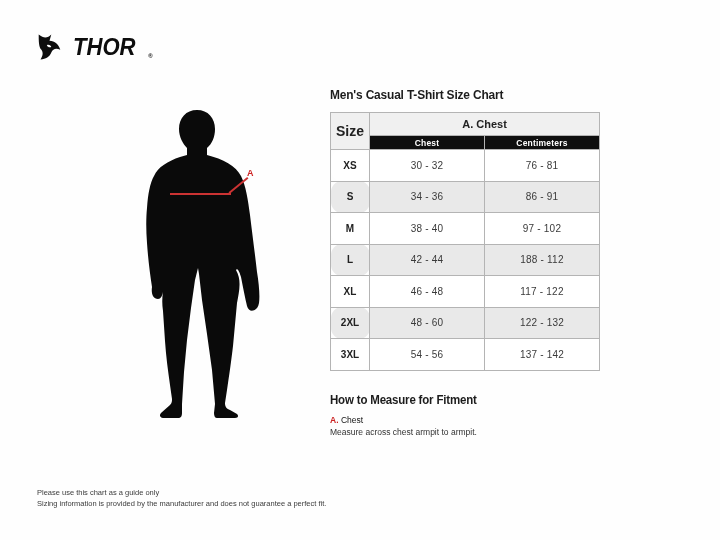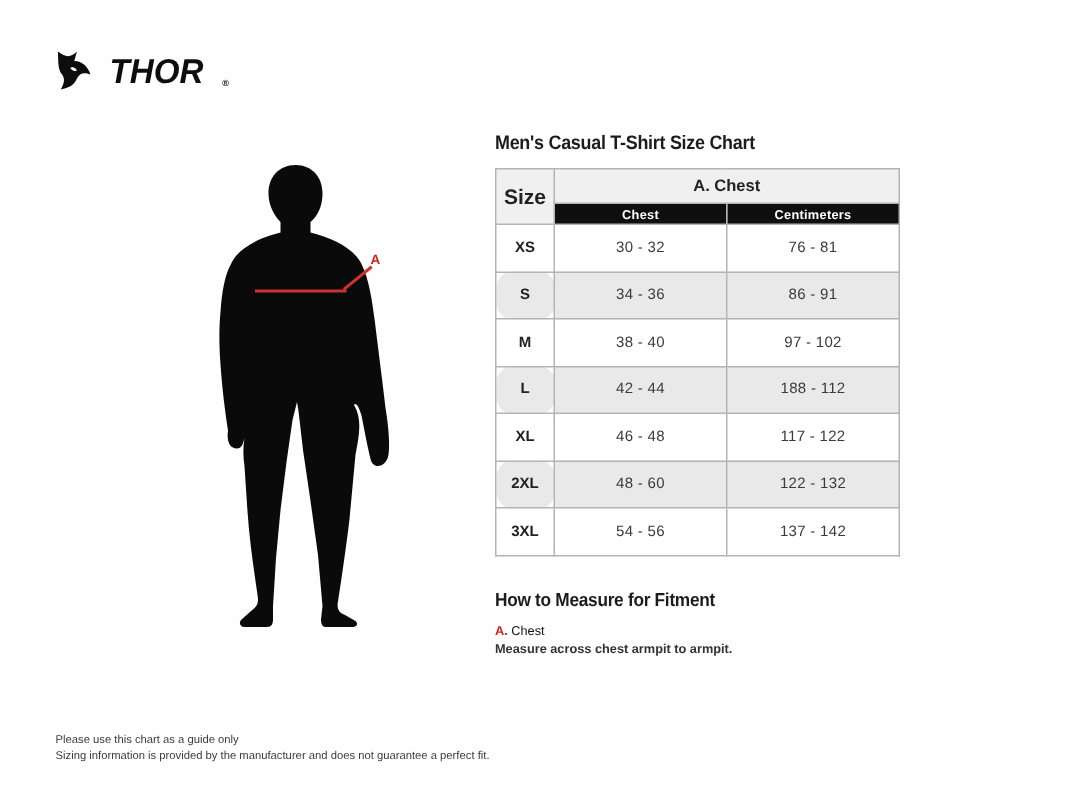--- a/index.html
+++ b/index.html
@@ -45,21 +45,21 @@
   td.c-val{font-size:10px;font-weight:400;color:#3a3a3a;letter-spacing:.2px;}
   tbody tr{height:31.5px;background:#ffffff;}
   tbody tr:nth-child(even){background:#e9e9e9;}
   .measure-title{
     position:absolute;left:330px;top:393px;font-size:12.5px;font-weight:700;color:#1c1c1c;
     letter-spacing:-.2px;transform:scaleX(.92);transform-origin:left center;white-space:nowrap;
   }
   .measure-item{position:absolute;left:330px;top:414px;font-size:8.5px;line-height:1.45;}
   .measure-key{color:#c22;font-weight:700;}
   .measure-name{color:#111;font-weight:400;margin-top:43px;}
-  .measure-desc{color:#333;font-weight:700;}
+  .measure-desc{color:#333;font-weight:400;}
   
   .disclaimer{
     position:absolute;left:37px;top:488px;font-size:7.5px;color:#3c3c3c;line-height:1.45;
   }
 </style>
 </head>
 <body>
 
 <div class="page">
 

